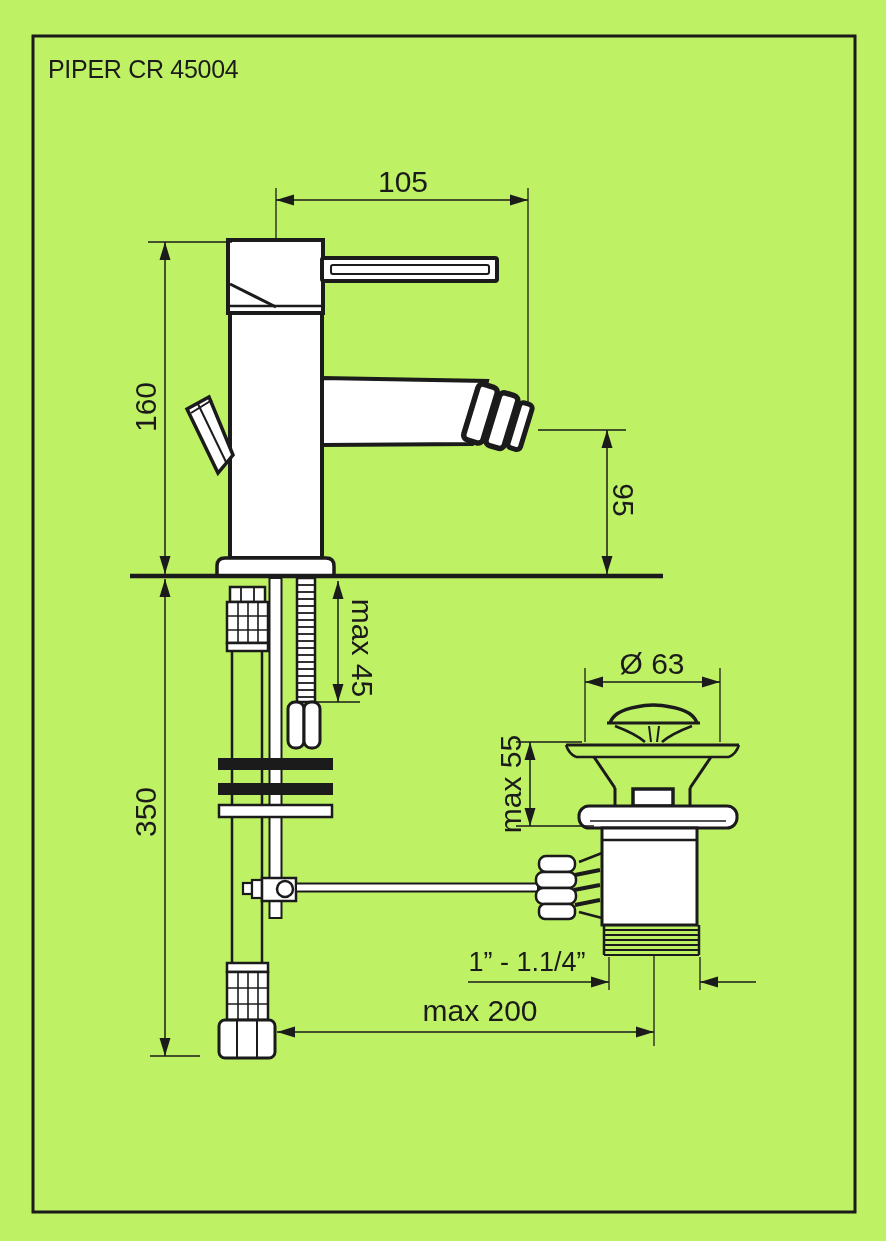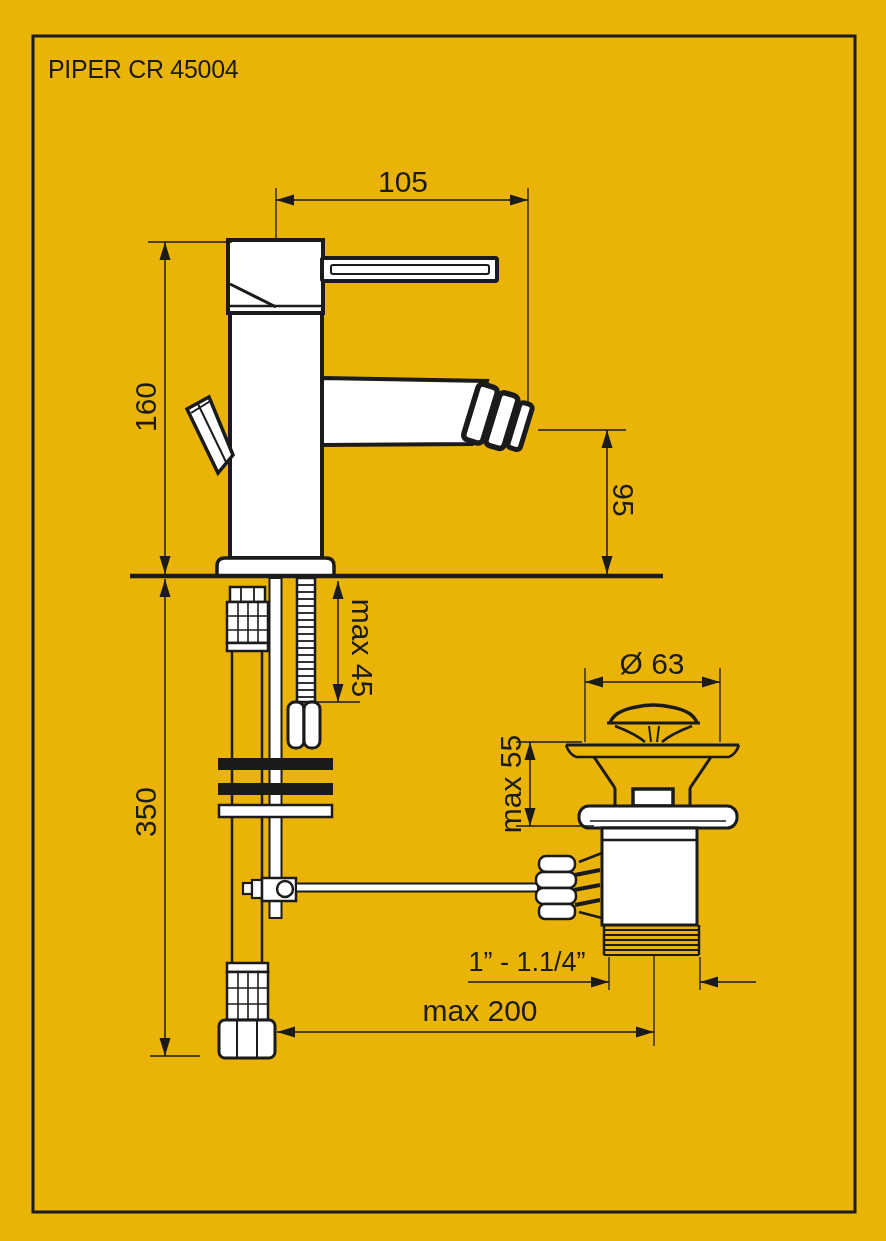--- a/index.html
+++ b/index.html
@@ -1,19 +1,19 @@
 <!DOCTYPE html>
 <html><head>
 <meta charset="utf-8">
 <style>
   html,body{margin:0;padding:0;background:#fff;}
   .sheet{
     position:relative;
     width:886px;height:1241px;
-    background:#eab308;
+    background:#bef264;
     font-family:"Liberation Sans", sans-serif;
     overflow:hidden;
   }
   svg{display:block;}
   text{fill:#1b1b1b;}
   .title-text{font-size:25px;letter-spacing:-0.3px;}
   .dim-text{font-size:30px;}
   .dim-text-sm{font-size:27px;}
 </style>
 </head>

